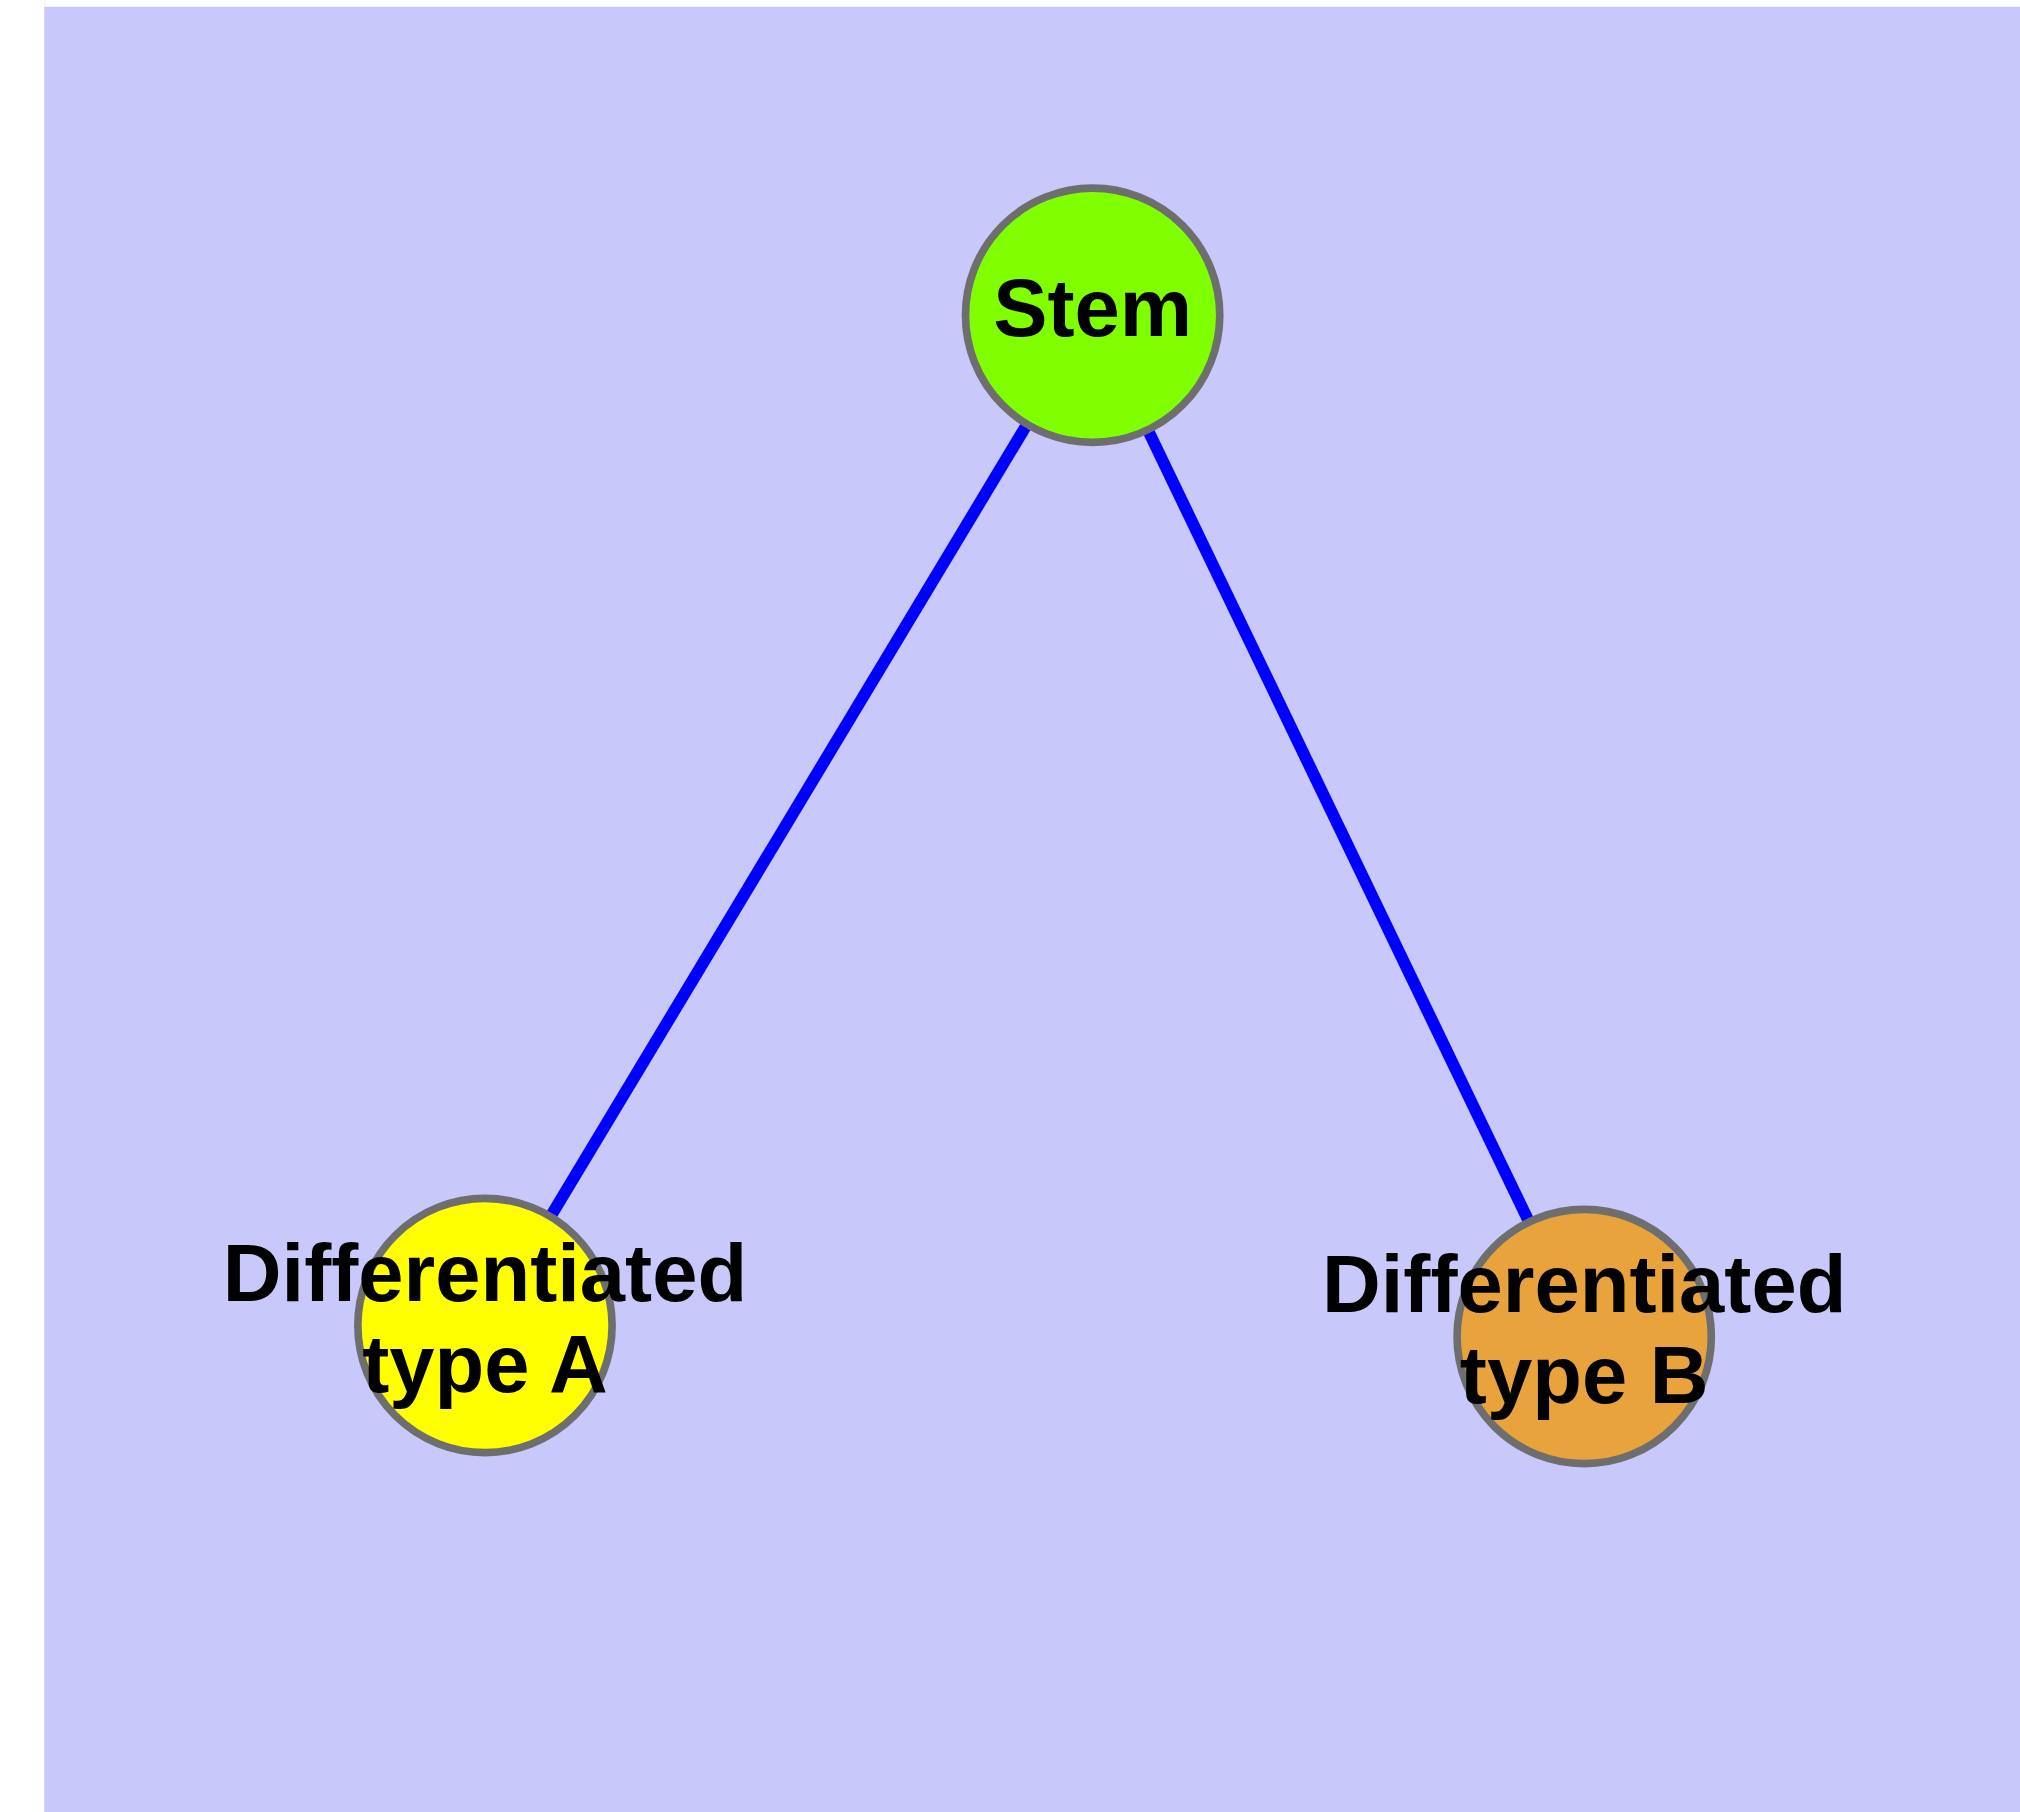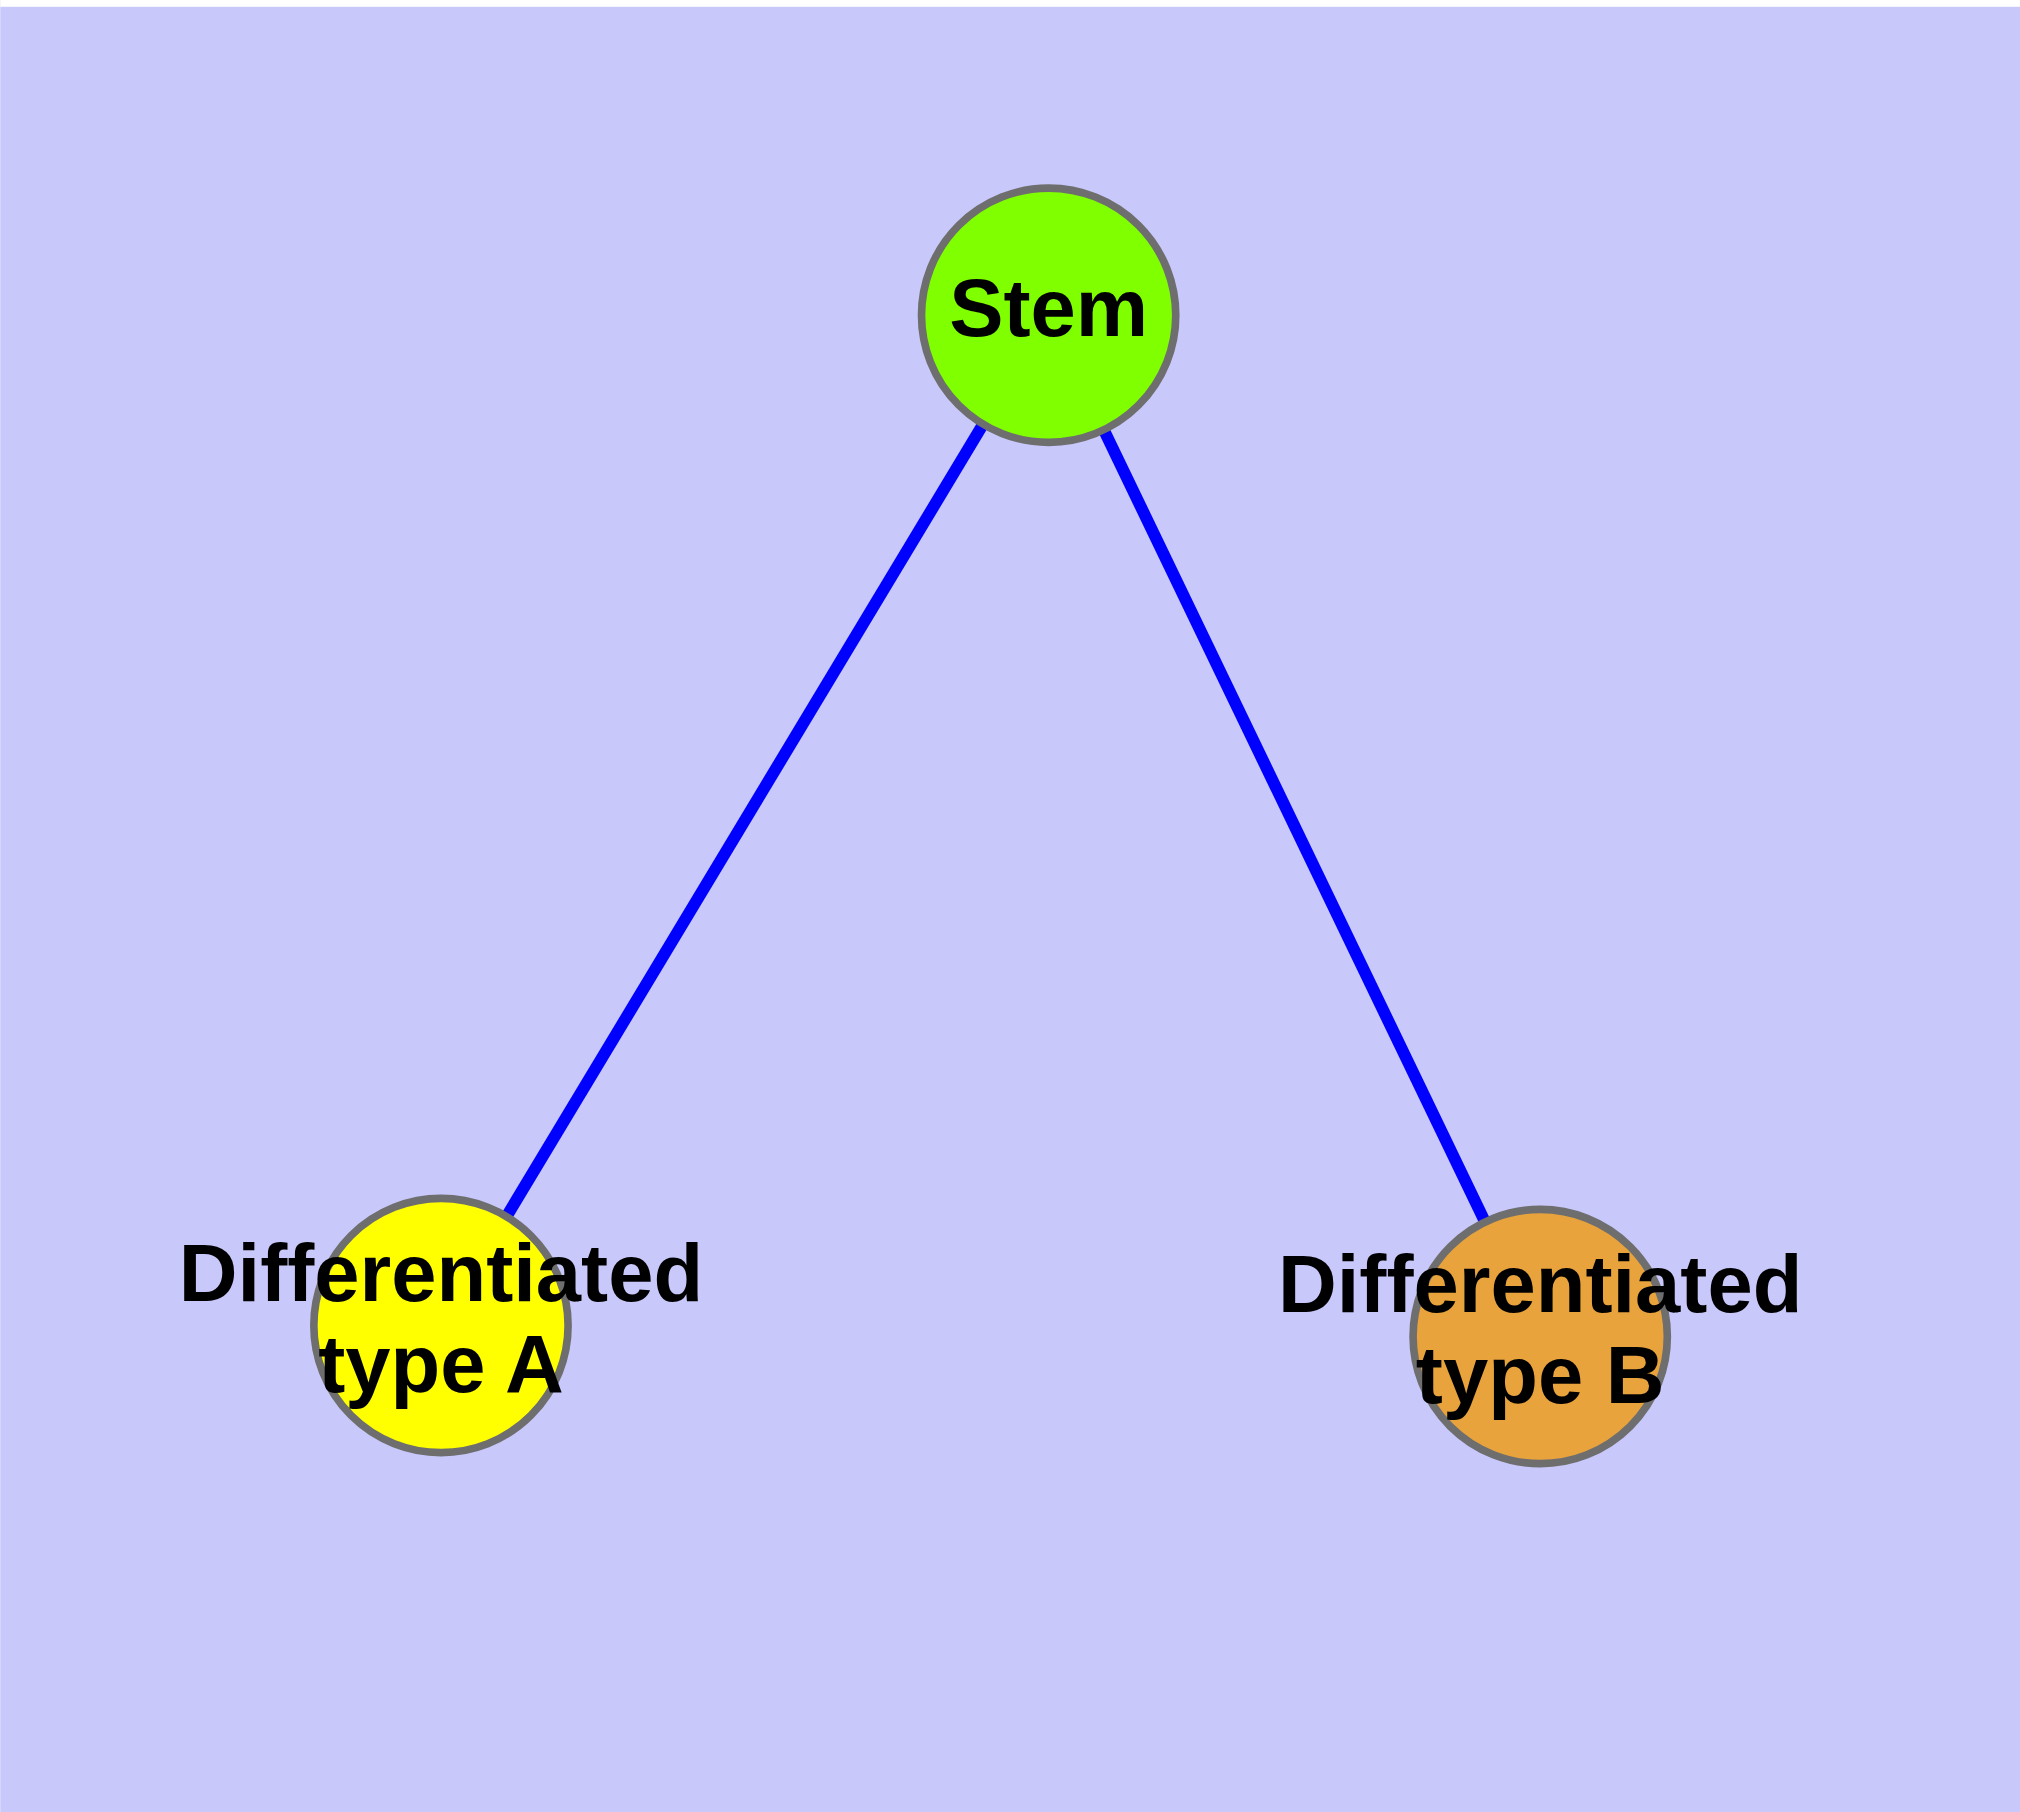--- a/index.html
+++ b/index.html
@@ -30,21 +30,21 @@
     font-family: "Liberation Sans", sans-serif;
     font-weight: bold;
     fill: #000000;
     text-anchor: middle;
     dominant-baseline: middle;
   }
 </style>
 </head>
 <body style="width: 2021px; height: 1812px;">
 
-<div id="graph-canvas" style="width: 1606px; height: 1812px;">
+<div id="graph-canvas" style="width: 1606px; height: 1812px; margin-left: 44px;">
   <svg id="graph-svg" viewBox="0 0 2384 2138" style="width: 2021px; height: 1812px;">
 
     <rect id="bg-rect" x="0" y="0" width="2384" height="2138" fill="#c8c8fa"></rect>
     <rect id="top-strip" x="0" y="0" width="2384" height="8" fill="#ffffff"></rect>
 
     <g id="edges-layer">
         <line x1="1161.7447502785892" y1="497.1105406805043" x2="595.2552497214107" y2="1438.8894593194957" stroke="#0000ff" stroke-width="14" stroke-linecap="butt"></line>
         <line x1="1300.3206673409782" y1="503.5541450791011" x2="1753.6793326590218" y2="1445.445854920899" stroke="#0000ff" stroke-width="14" stroke-linecap="butt"></line>
       </g>
     <g id="nodes-layer">

